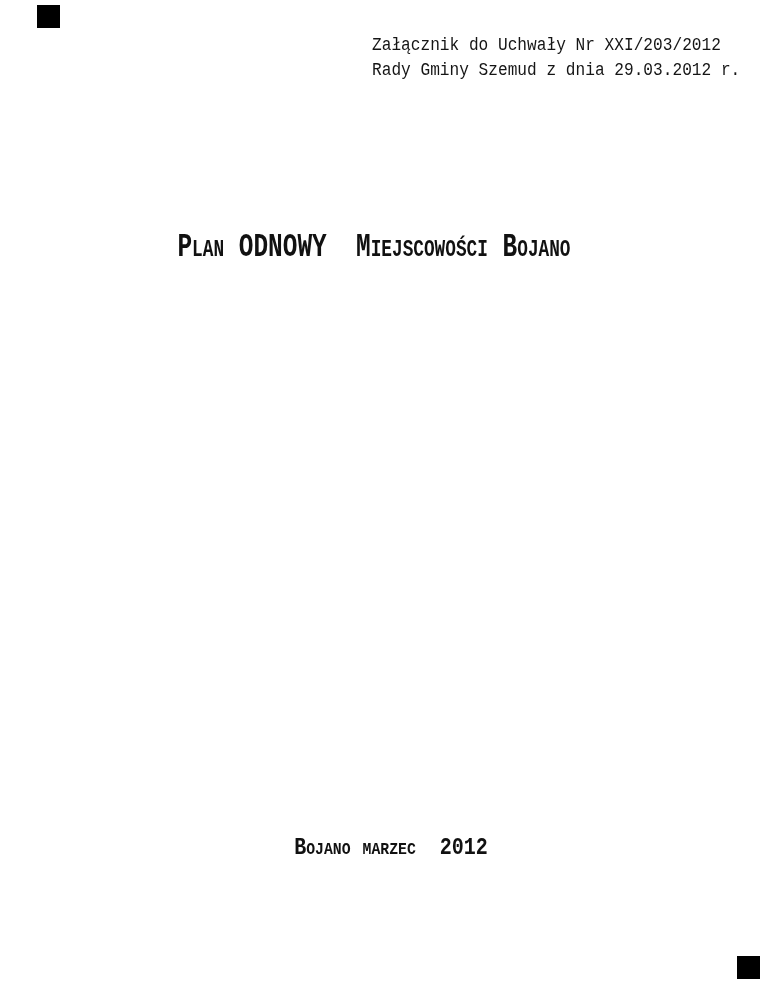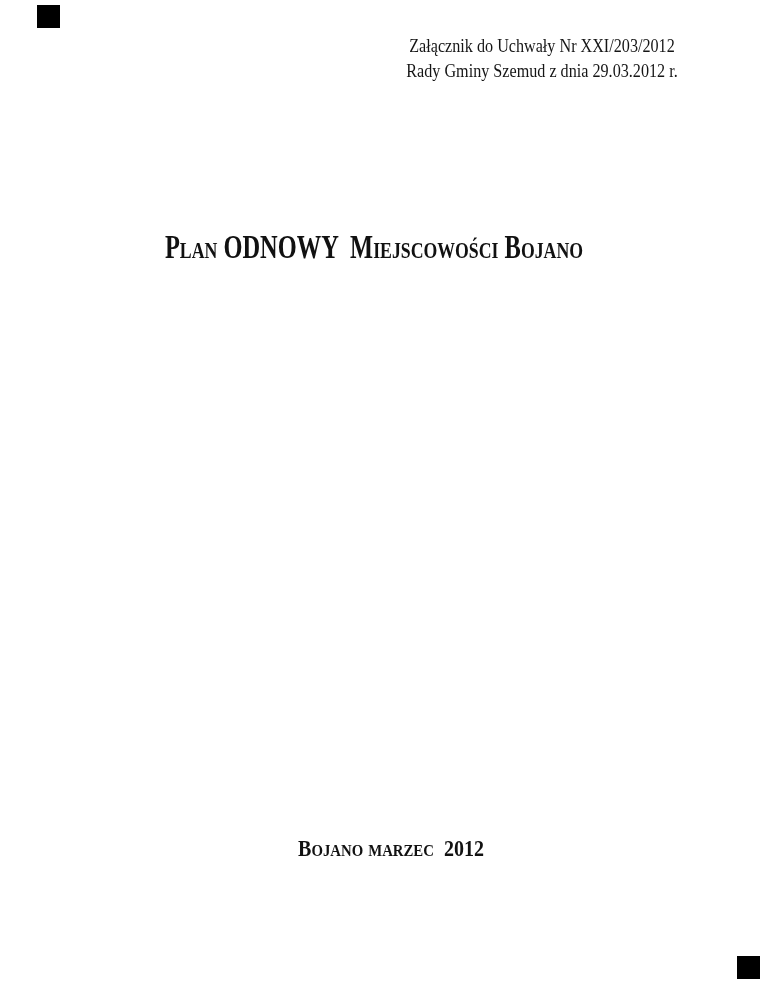--- a/index.html
+++ b/index.html
@@ -2,21 +2,21 @@
 <html><head>
 <meta charset="utf-8">
 <style>
   html, body { margin: 0; padding: 0; background: #ffffff; }
   .page {
     position: relative;
     width: 768px;
     height: 994px;
     background: #ffffff;
     overflow: hidden;
-    font-family: Liberation Serif, serif;
+    font-family: Liberation Mono, monospace;
     color: #151515;
   }
   
   .corner-mark { position: absolute; width: 23px; height: 23px; background: #000; }
   .corner-mark.tl { left: 37px; top: 5px; }
   .corner-mark.br { left: 737px; top: 956px; }
 
   
   .attachment-note {
     position: absolute;

